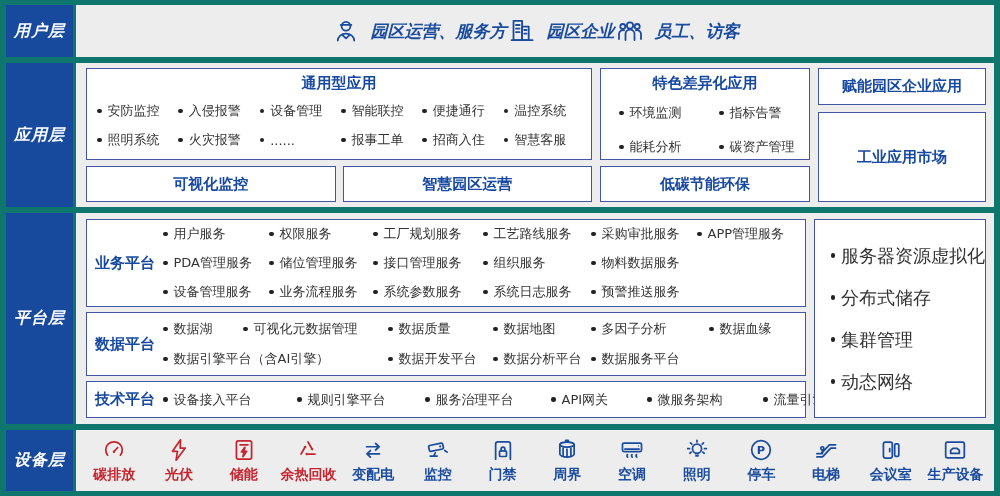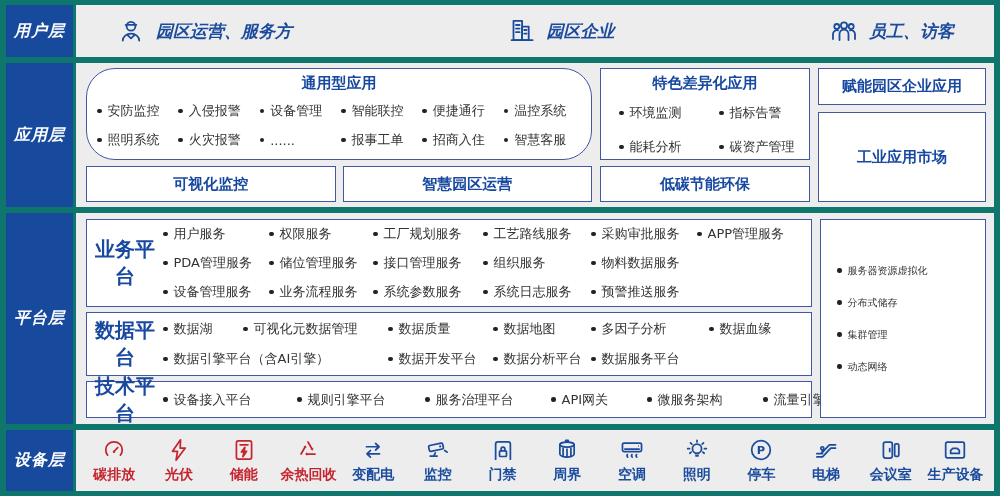--- a/index.html
+++ b/index.html
@@ -11,51 +11,51 @@
   .canvas{width:1000px; height:496px; background:#0f766e; display:flex; flex-direction:column; gap:6px; padding:5px 6px; overflow:hidden;}
   .band{display:flex; gap:3px;}
   .layer-label{width:67px; flex:none; background:var(--blue); color:#fff; display:flex; align-items:center; justify-content:center; font-weight:bold; font-style:italic; font-size:16px; letter-spacing:1px;}
   .content{flex:1; background:var(--gray); min-width:0;}
   .box{background:#fff; border:1.5px solid var(--border);}
   .box-title{padding-top:5px; text-align:center; color:var(--title); font-weight:bold; font-size:15px;}
   .solid-box{display:flex; align-items:center; justify-content:center; color:var(--title); font-weight:bold; font-size:15px;font-family:Liberation Mono, monospace;}
   .bi{font-size:13px; color:var(--ink); white-space:nowrap; display:flex; align-items:center;}
   .bi::before{content:""; width:4.5px; height:4.5px; border-radius:50%; background:var(--dot); margin-right:6px; flex:none;}
   
-  .user-content{display:flex; align-items:center; justify-content:space-between; padding:0 40px;}
+  .user-content{display:flex; align-items:center; justify-content:center; padding:0 40px;}
   .uitem{display:flex; align-items:center; gap:10px; color:var(--blue-text); font-weight:bold; font-style:italic; font-size:17px;}
   .uicon{width:30px; height:30px; stroke:currentColor; fill:none; stroke-width:1.8; stroke-linecap:round; stroke-linejoin:round; font-style:normal;}
   
   .app-content{display:flex; gap:8px; padding:5px 8px 5px 10px;}
   .app-col1{flex:0 0 506px; display:flex; flex-direction:column; gap:6px;}
-  .gen-box{height:92px;border-radius:29px;}
+  .gen-box{height:92px;}
   .gen-grid{display:grid; grid-template-columns:repeat(6,1fr); row-gap:11px; padding:9px 6px 0 10px;}
   .app-col1-bottom{display:flex; gap:7px; flex:1;}
   .app-col1-bottom .solid-box{flex:1;}
   .app-col2{flex:0 0 210px; display:flex; flex-direction:column; gap:6px;}
   .spec-box{height:92px;}
   .spec-grid{display:grid; grid-template-columns:100px 1fr; row-gap:16px; padding:11px 0 0 18px;}
   .app-col2 .solid-box{flex:1;}
   .app-col3{flex:1; display:flex; flex-direction:column; gap:7px;}
   .enable-box{height:37px;}
   .market-box{flex:1;}
   
   .plat-content{display:flex; gap:8px; padding:6px 8px 6px 10px;}
   .plat-col1{flex:1; min-width:0; display:flex; flex-direction:column; gap:5px;}
   .pbox{display:flex; align-items:center;}
-  .plabel{width:76px; flex:none; text-align:center; color:var(--title); font-weight:bold; font-size:20px;}
+  .plabel{width:76px; flex:none; text-align:center; color:var(--title); font-weight:bold; font-size:15px;}
   .pgrid{display:grid; flex:1; row-gap:11px; align-items:center;}
   .biz-grid{grid-template-columns:106px 104px 110px 108px 106px 1fr;}
   .pstack{flex:1; display:flex; flex-direction:column; gap:12px;}
   .pstack .pgrid{flex:none;}
   .data-grid1{grid-template-columns:80px 145px 105px 98px 118px 1fr;}
   .data-grid2{grid-template-columns:225px 105px 98px 1fr;}
   .tech-grid{grid-template-columns:134px 128px 126px 96px 116px 1fr;}
   .infra-box{flex:0 0 166px; display:flex; flex-direction:column; justify-content:center; gap:18px; padding-left:16px;}
-  .infra-box .bi{font-size:10px;}
+  .infra-box .bi{font-size:18px;}
   
   .dev-content{display:flex; align-items:center; justify-content:space-around; padding:0 6px;}
   .dev{display:flex; flex-direction:column; align-items:center; gap:3px; font-weight:bold; font-size:14px; min-width:56px;}
   .dev.red{color:var(--red);} .dev.blue{color:var(--blue-text);}
   .dicon{width:26px; height:26px; stroke:currentColor; fill:none; stroke-width:1.6; stroke-linecap:round; stroke-linejoin:round;}
 </style>
 </head>
 <body>
 
 <div class="canvas">

